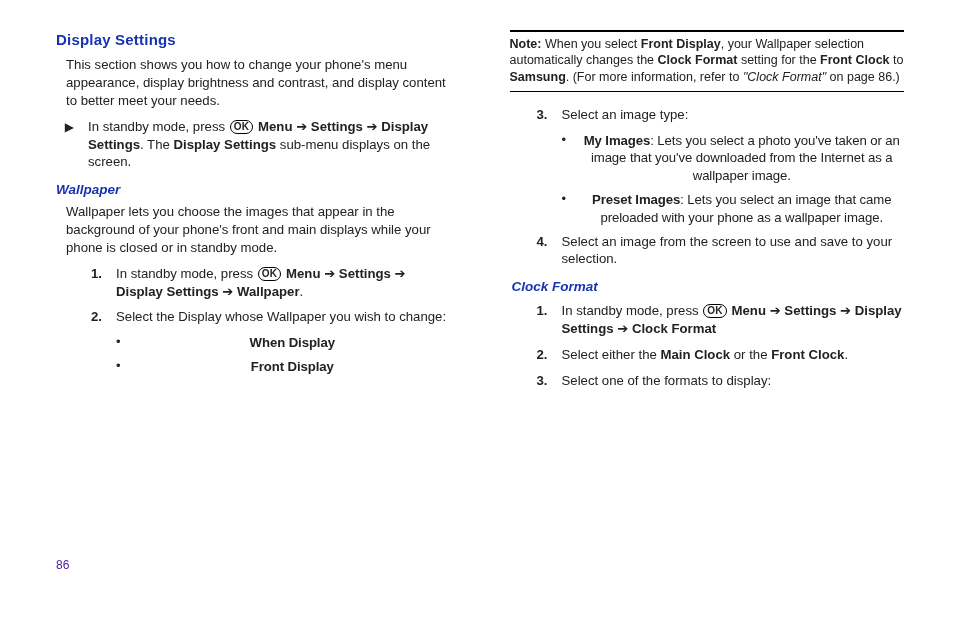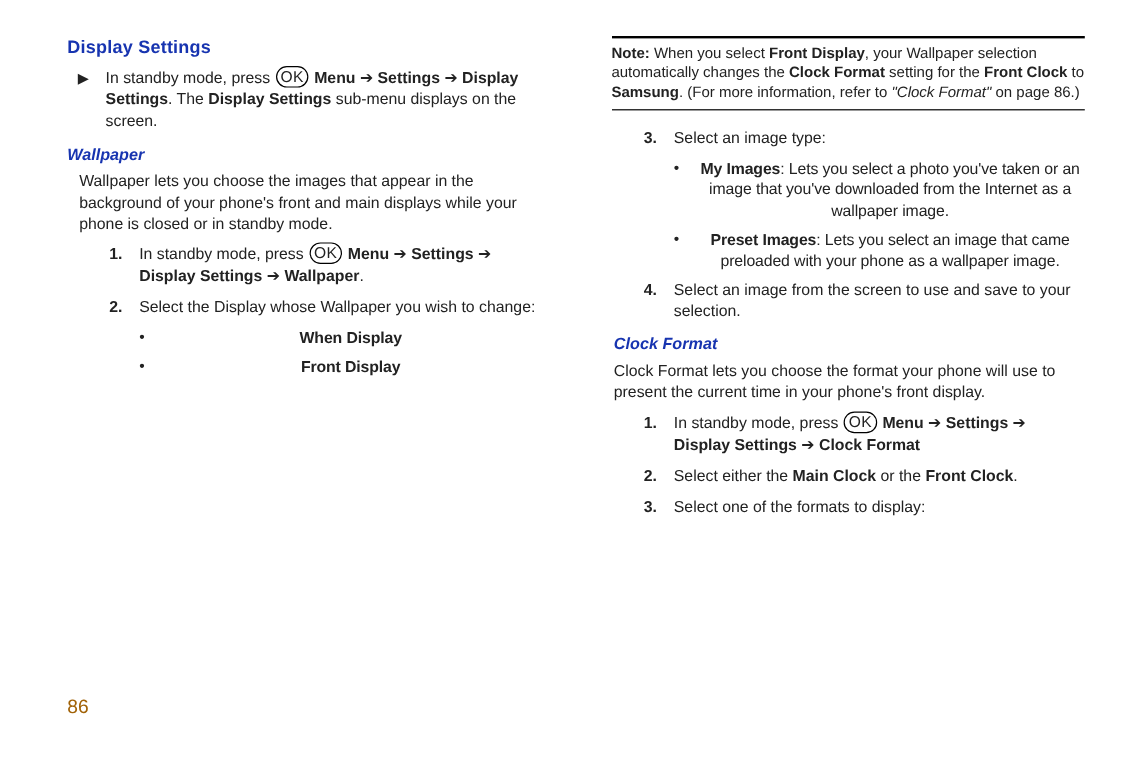--- a/index.html
+++ b/index.html
@@ -55,57 +55,58 @@
   .sub-bullet-row { display:flex; gap:8px; margin:4px 0 6px 0;}
   .dot { width:10px; flex-shrink:0; font-size:13px; line-height:1.3;}
   .sub-body { flex:1;text-align:center; }
   .ok-key {
     display: inline-flex;
     align-items: center;
     justify-content: center;
     border: 1.5px solid #000;
     border-radius: 9px;
     padding: 0px 3px;
-    font-size: 13px;
-    font-weight: 400;
+    font-size: 10px;
+    font-weight: 700;
     line-height: 1.2;
     position: relative;
     top: -1px;
     letter-spacing: 0.3px;
     margin: 0 1px;
   }
   .b { font-weight: 800; }
   .arrow { font-weight: 400; }
   .note-rule {
     border-top: 2.5px solid #000;
     border-bottom: 1px solid #000;
     padding: 4px 0 6px 0;
     margin: 0 0 14px 0;
     font-size: 12.5px;
     line-height: 1.3;
   }
   .note-rule .b { font-weight:800;}
   .note-rule .ital { font-style: italic; }
   .pgnum {
     position: absolute;
-    bottom: 37px;
+    bottom: 64px;
     left: 56px;
-    font-size: 16px;
-    color: #a16207;
+    font-size: 12px;
+    color: #4c1d95;
   }
   .narrow { letter-spacing: -0.1px;}
 </style>
 </head>
 <body>
 
 <div class="page">
 
   <div class="col col-left">
     <h2 class="section-title">Display Settings</h2>
 
+    <p class="indent1">This section shows you how to change your phone's menu appearance, display brightness and contrast, and display content to better meet your needs.</p>
 
     <div class="arrow-row indent1">
       <div class="arrow-mark">▶</div>
       <div class="step-body">
         <span>In standby mode, press </span><span class="ok-key">OK</span>
         <span class="b">Menu</span><span class="arrow"> ➔ </span><span class="b">Settings</span><span class="arrow"> ➔ </span><span class="b">Display Settings</span><span>. The </span><span class="b">Display Settings</span><span> sub-menu displays on the screen.</span>
       </div>
     </div>
 
 
@@ -160,21 +161,20 @@
       </div>
     </div>
 
     <div class="step-row" style="margin-left:20px">
       <div class="step-num">4.</div>
       <div class="step-body">Select an image from the screen to use and save to your selection.</div>
     </div>
 
     <h3 class="sub-title" style="margin-left:2px">Clock Format</h3>
 
-    <p style="margin-left:2px">Clock Format lets you choose the format your phone will use to present the current time in your phone's front display.</p>
 
     <div class="step-row" style="margin-left:20px">
       <div class="step-num">1.</div>
       <div class="step-body">
         <span>In standby mode, press </span><span class="ok-key">OK</span>
         <span class="b">Menu</span><span class="arrow"> ➔ </span><span class="b">Settings</span><span class="arrow"> ➔ </span><span class="b">Display Settings</span><span class="arrow"> ➔ </span><span class="b">Clock Format</span>
       </div>
     </div>
 
     <div class="step-row" style="margin-left:20px">

